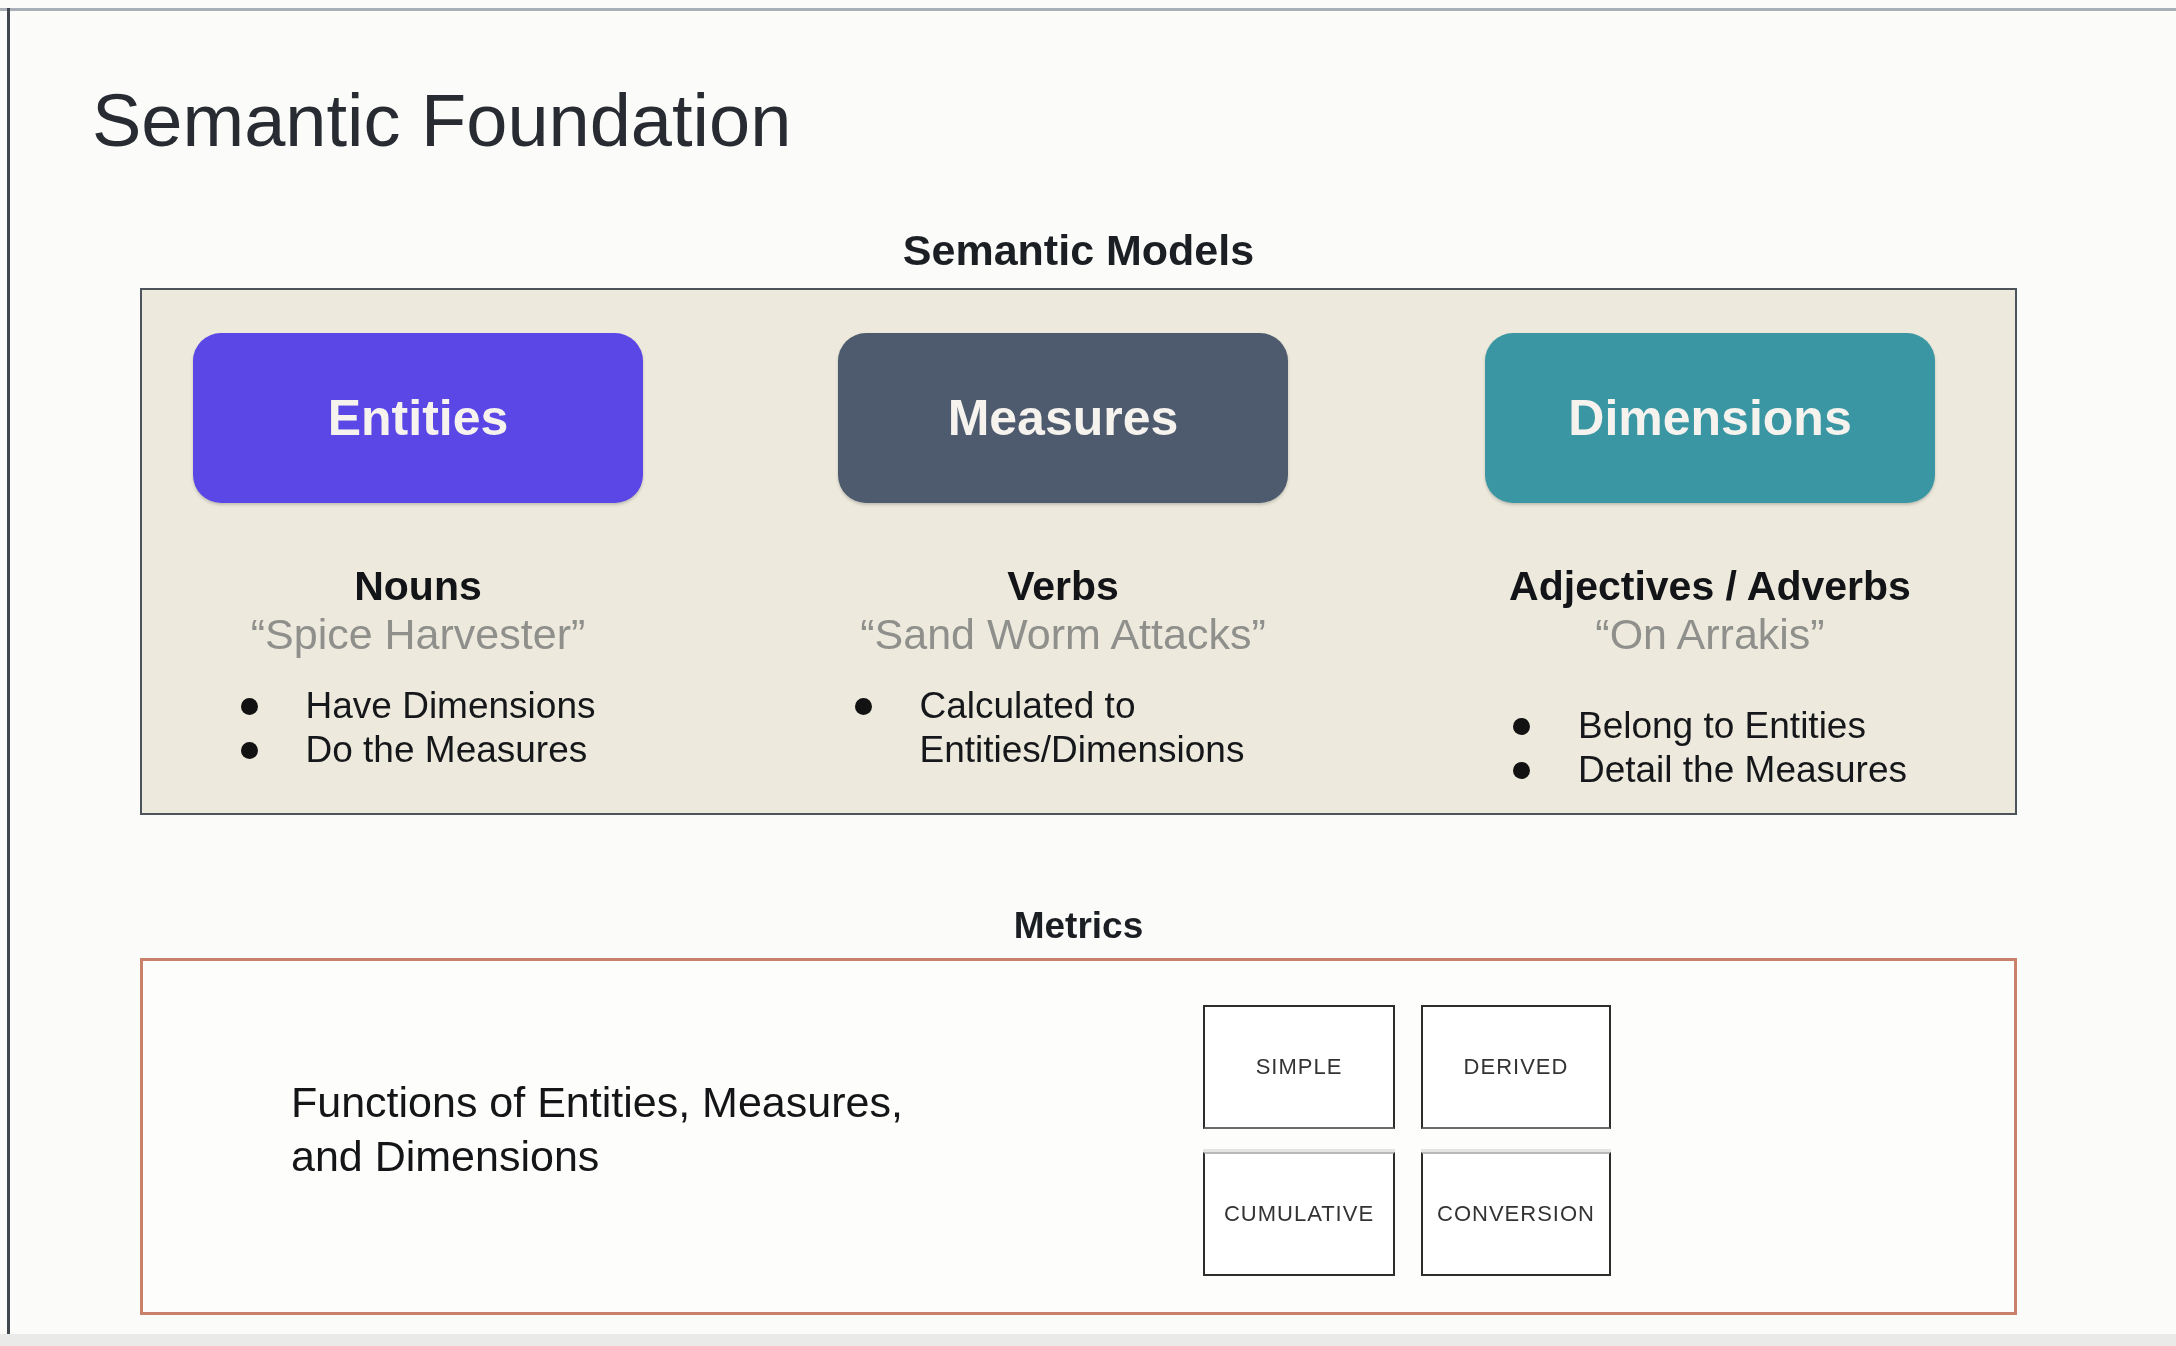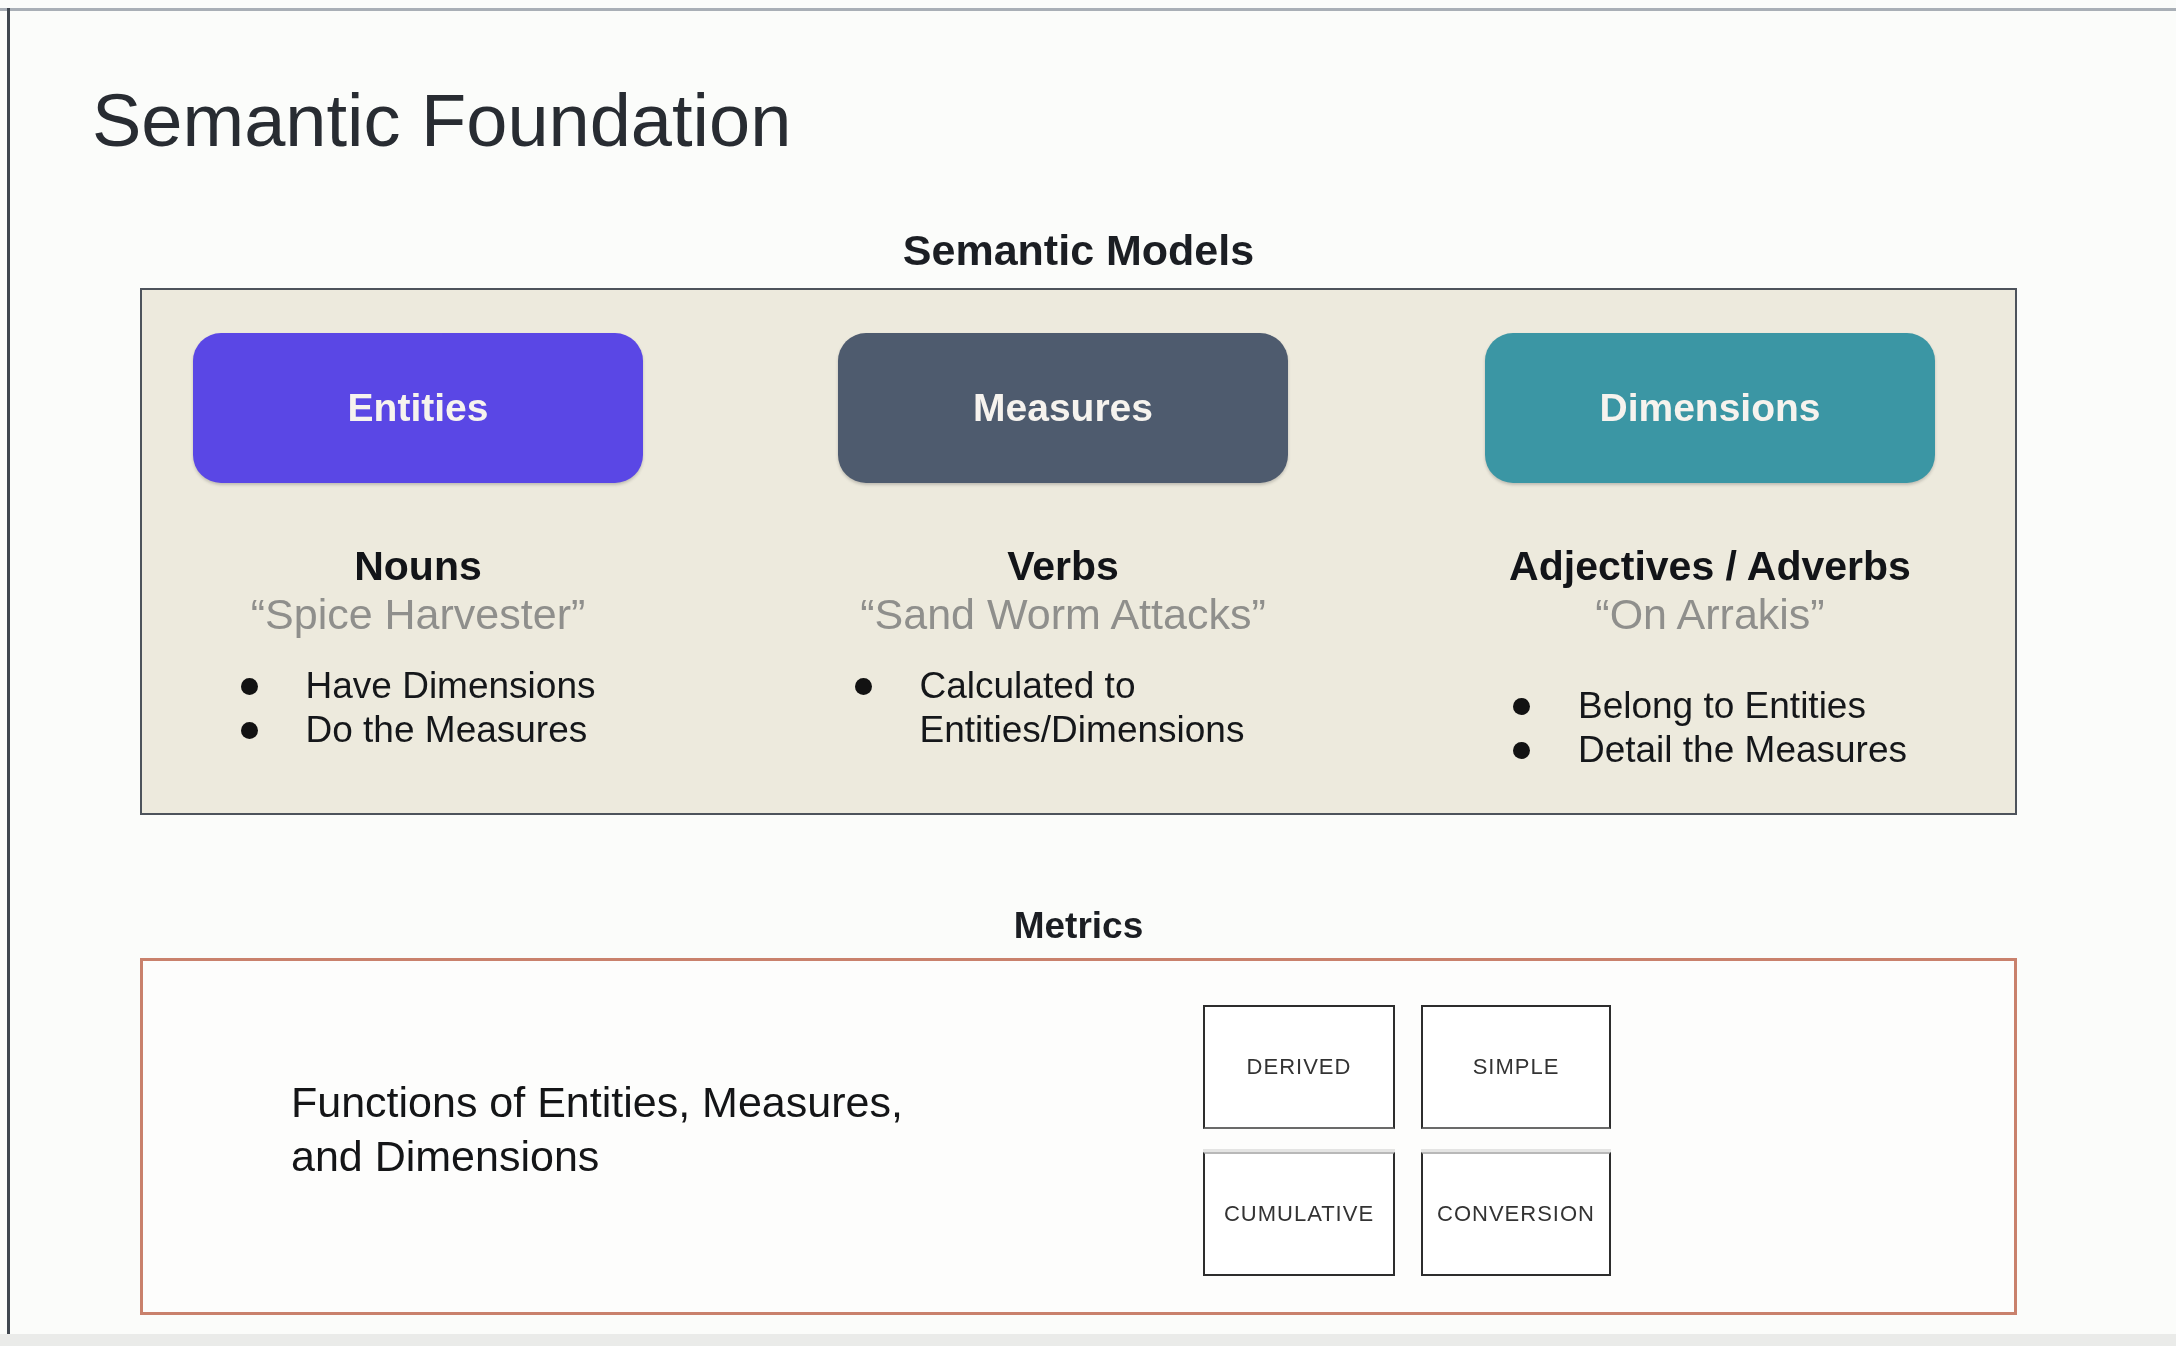--- a/index.html
+++ b/index.html
@@ -29,23 +29,23 @@
     position:absolute;left:140px;top:288px;width:1877px;height:527px;
     background:#edeadd;border:2px solid #4d535b;box-sizing:border-box;
   }
 
   .sm-col{position:absolute;top:0;width:540px;text-align:center;}
   .sm-col-0{left:6px;}
   .sm-col-1{left:651px;}
   .sm-col-2{left:1298px;}
 
   .pill{
-    width:450px;height:150px;margin:43px auto 0;border-radius:28px;
+    width:450px;height:170px;margin:43px auto 0;border-radius:28px;
     display:flex;align-items:center;justify-content:center;
-    color:#f6f3ee;font-size:39px;font-weight:700;
+    color:#f6f3ee;font-size:50px;font-weight:700;
     box-shadow:0 2px 3px rgba(60,60,60,0.25);
   }
 
   .pos-label{margin-top:63px;font-size:41px;font-weight:700;line-height:1;color:#121418;}
   .example{margin-top:4px;font-size:43px;line-height:1.1;color:#8f8f8c;}
 
   .sm-ul{list-style:none;margin:26px auto 0;padding:0;width:fit-content;text-align:left;}
   .sm-col-2 .sm-ul{margin-top:46px;}
   .sm-li{display:flex;gap:48px;line-height:44px;font-size:37px;color:#15171a;}
   .dot{width:17px;height:17px;border-radius:50%;background:#121212;margin-top:14px;flex:none;}
@@ -132,19 +132,19 @@
           </li>
         </ul>
       </div>
     </div>
 
   <div class="metrics-heading">Metrics</div>
   <div class="metrics-box" id="metrics-box" style="border-color: rgb(201, 129, 108);">
     <div class="metrics-desc">Functions of Entities, Measures,
 and Dimensions</div>
     <div class="metric-grid" id="metric-grid">
+        <div class="metric-box">SIMPLE</div>
         <div class="metric-box">DERIVED</div>
-        <div class="metric-box">SIMPLE</div>
         <div class="metric-box">CUMULATIVE</div>
         <div class="metric-box">CONVERSION</div>
       </div>
   </div>
 </div>
 
 </body></html>

